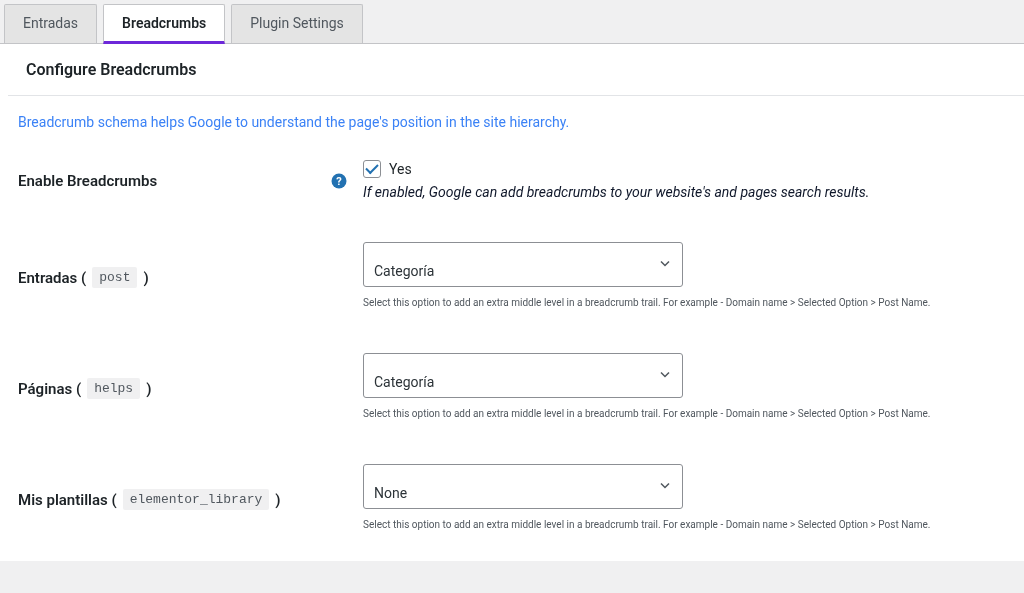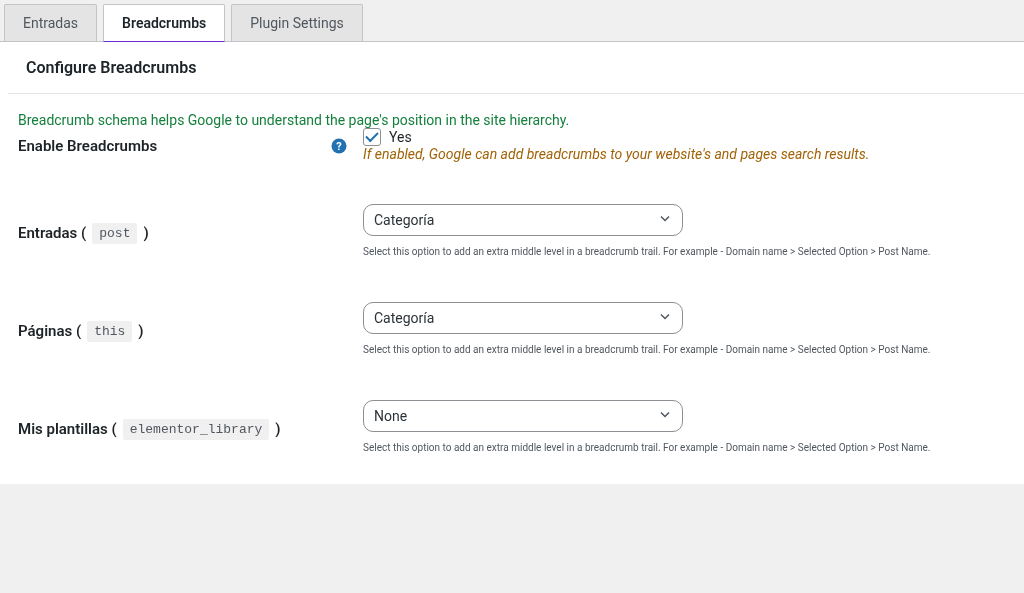--- a/index.html
+++ b/index.html
@@ -25,40 +25,41 @@
       background: #e4e4e4;
       color: #50575e;
       font-size: 14px;
       cursor: pointer;
       border-radius: 2px 2px 0 0;
     }
     .tab.active {
       background: #fff;
       color: #1d2327;
       font-weight: 600;
-      border-bottom: 1px solid #6d28d9;
+      border-bottom: 3px solid #6d28d9;
       margin-bottom: -1px;
       position: relative;
     }
     .panel {
       background: #fff;
       padding: 0;
     }
     .panel-title {
       font-size: 16px;
       font-weight: 600;
       padding: 16px 18px;
       border-bottom: 1px solid #e2e4e7;
       color: #1d2327;
       margin-left: 8px;
     }
     .panel-body { padding: 18px; }
     .intro {
-      color: #15803d;
-      font-size: 14px;
+      color: #3b82f6;
+      font-size: 14px;
+      margin-bottom: 30px;
     }
     .field-row { display: flex; align-items: center; margin-bottom: 42px; }
     .field-label {
       width: 345px;
       flex: 0 0 345px;
       font-size: 15px;
       font-weight: 600;
       color: #1d2327;
       display: flex;
       align-items: center;
@@ -78,51 +79,51 @@
       display: inline-flex;
       align-items: center;
       justify-content: center;
       width: 16px;
       height: 16px;
       margin-left: auto;
       margin-right: 16px;
     }
     .help-icon svg { width: 16px; height: 16px; }
     .field-control { flex: 1; }
-    .checkbox-line { display: flex; align-items: center; gap: 8px; }
+    .checkbox-line { display: flex; align-items: center; gap: 8px; margin-bottom: 6px; }
     .checkbox {
       width: 18px; height: 18px;
       border: 1px solid #8c8f94;
       border-radius: 3px;
       display: inline-flex;
       align-items: center;
       justify-content: center;
       background: #fff;
     }
     .checkbox.checked::after {
       content: "";
       width: 10px; height: 5px;
       border-left: 2px solid #2271b1;
       border-bottom: 2px solid #2271b1;
       transform: rotate(-45deg);
       margin-top: -3px;
     }
     .checkbox-label { font-size: 14px; color: #1d2327; }
     .help-italic {
       font-style: italic;
-      color: #a16207;
+      color: #0f172a;
       font-size: 14px;
     }
     .select {
       position: relative;
       width: 320px;
       border: 1px solid #8c8f94;
-      border-radius: 10px;
-      background: #fff;
-      padding: 7px 30px 7px 10px;
+      border-radius: 3px;
+      background: #fff;
+      padding: 20px 30px 7px 10px;
       font-size: 14px;
       color: #2c3338;
       cursor: pointer;
       margin-bottom: 8px;
     }
     .select .chev {
       position: absolute;
       right: 10px;
       top: 50%;
       transform: translateY(-50%);
@@ -178,21 +179,21 @@
               </svg>
           </span>
         </div>
         <p class="desc">Select this option to add an extra middle level in a breadcrumb trail. For example - Domain name &gt; Selected Option &gt; Post Name.</p>
       </div>
     </div>
 
     <div class="field-row">
       <div class="field-label">
         <span>Páginas (</span>
-        <span class="code">this</span>
+        <span class="code">helps</span>
         <span>)</span>
       </div>
       <div class="field-control">
         <div class="select">
           <span>Categoría</span>
           <span class="chev">
             <svg viewBox="0 0 14 14">
                 <path d="M3 5 L7 9 L11 5" stroke="#50575e" stroke-width="1.5" fill="none"></path>
               </svg>
           </span>

